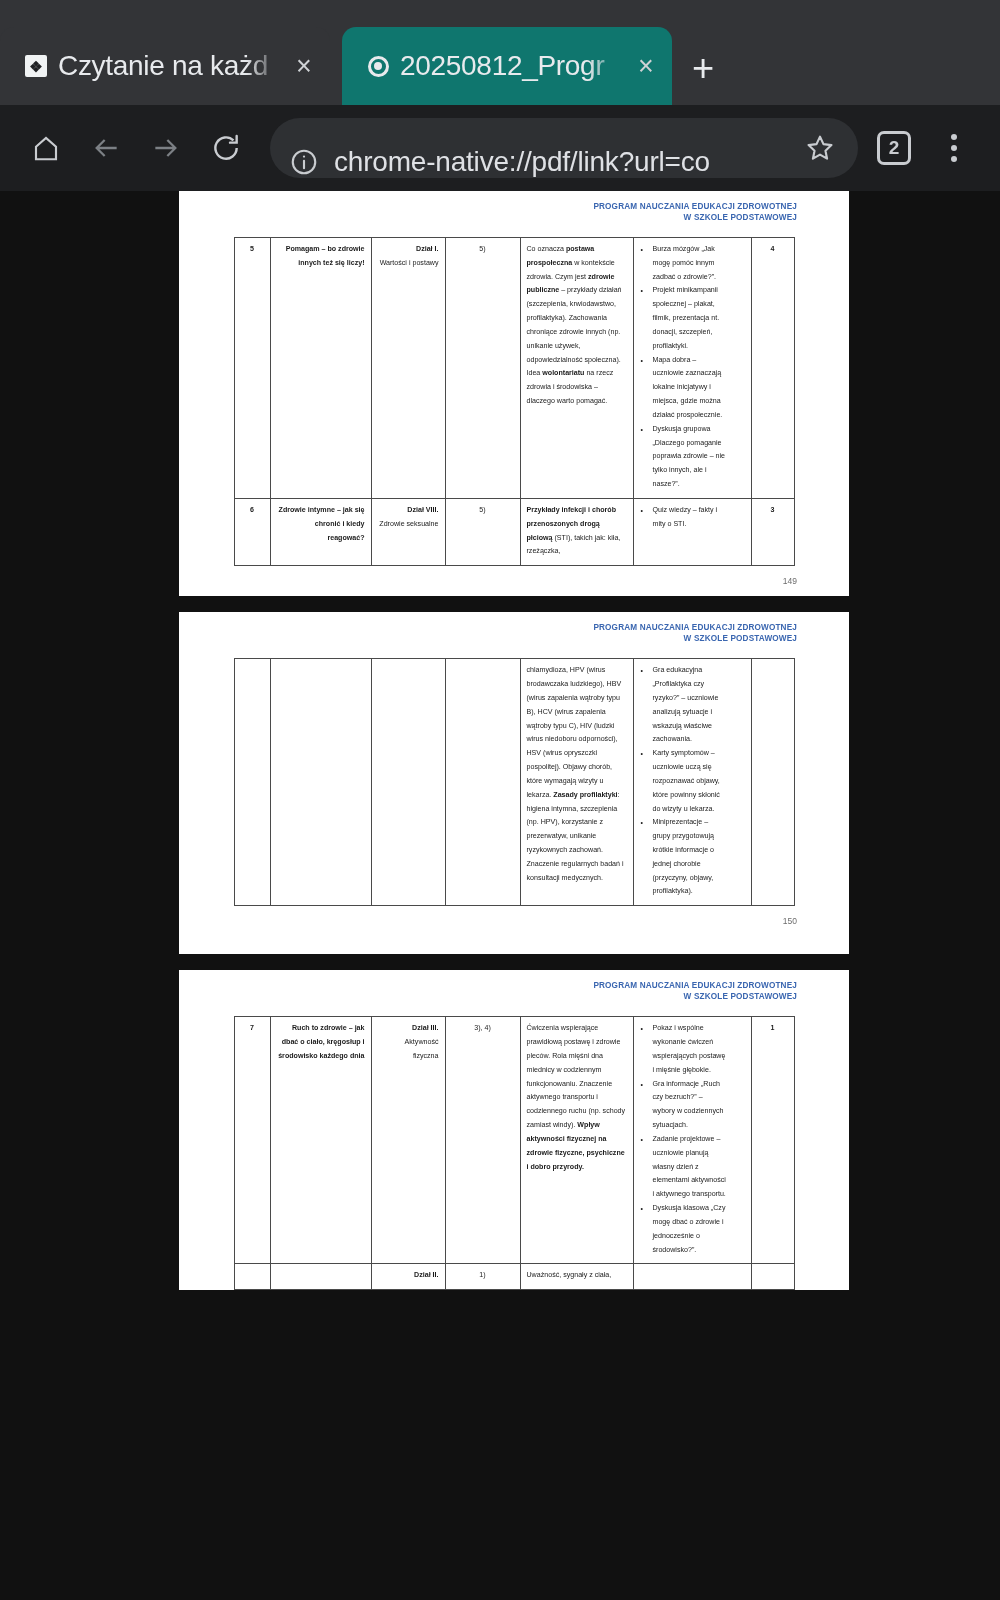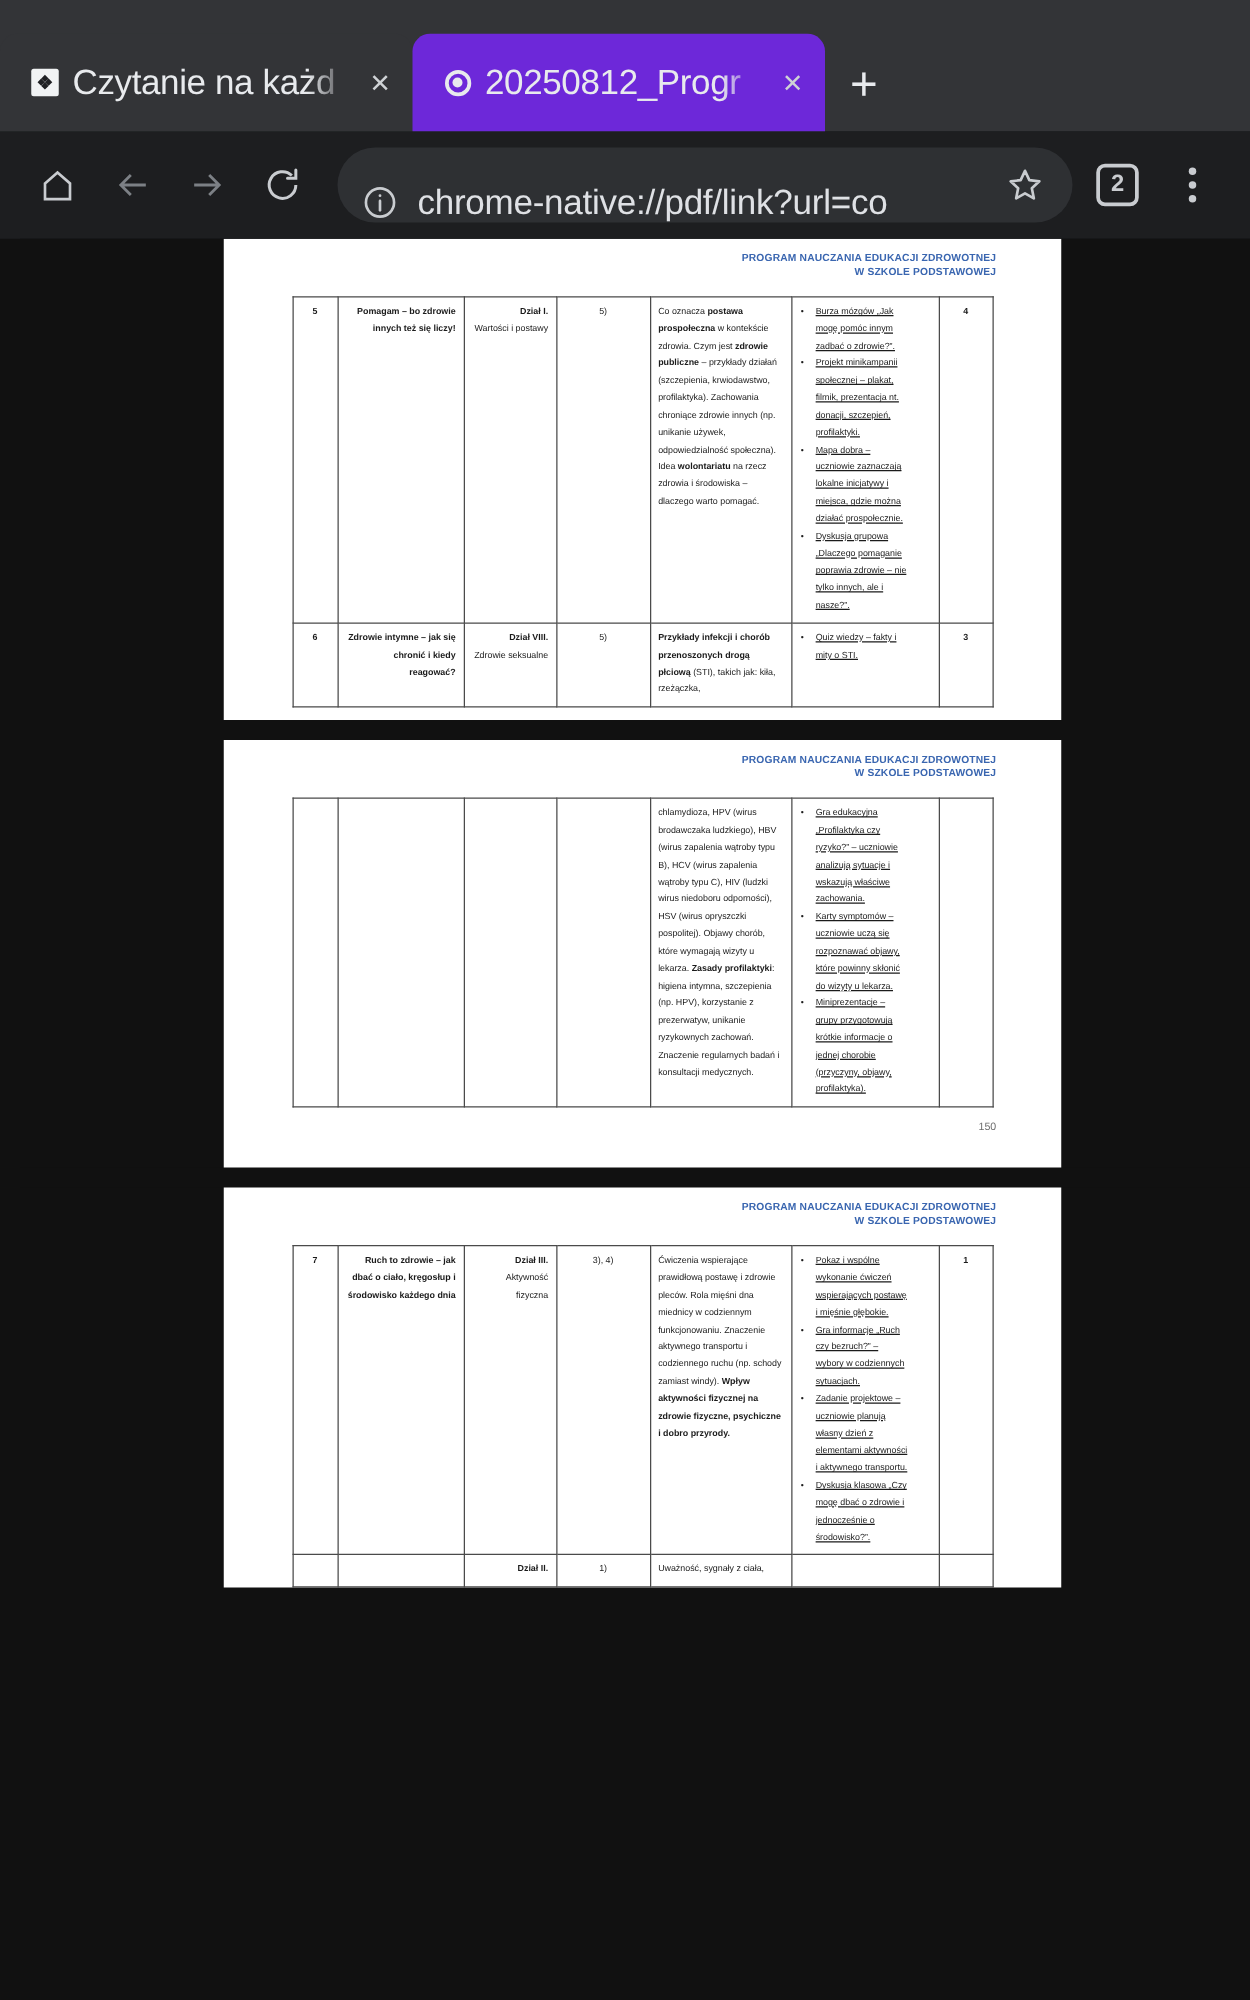--- a/index.html
+++ b/index.html
@@ -16,21 +16,21 @@
   #tabstrip {
     height: 105px; background: #333437;
     display: flex; align-items: flex-end; padding-left: 0; position: relative;
   }
   .tab {
     height: 78px; display: flex; align-items: center; gap: 10px;
     padding: 0 14px 0 24px; border-radius: 14px 14px 0 0;
     max-width: 370px; min-width: 330px; position: relative;
   }
   .tab.inactive { background: #333437; }
-  .tab.active { background: #6d28d9; }
+  .tab.active { background: #0f766e; margin-left: 12px; }
   .tab-favicon {
     width: 24px; height: 24px; flex: 0 0 24px;
     display: flex; align-items: center; justify-content: center;
     color: #e8eaed; font-size: 20px; line-height: 1;
   }
   .fav-box {
     width: 22px; height: 22px; background: #f1f3f4; color: #202124;
     display: flex; align-items: center; justify-content: center;
     font-size: 15px; font-weight: 700; border-radius: 2px;
   }
@@ -119,21 +119,21 @@
   td.c-dzial  { width: 74px; text-align: right; }
   td.c-req    { width: 75px; text-align: center; }
   td.c-content{ width: 113px; }
   td.c-methods{ width: 118px; }
   td.c-hours  { width: 43px; text-align: center; font-weight: 700; }
 
   td.v-mid  { vertical-align: middle; }
   .bold { font-weight: 700; }
   ul.acts { list-style: none; margin: 0; padding: 0; }
   ul.acts > li {
-    position: relative; padding-left: 13px; margin: 0 18px 0 0; text-decoration: underline;
+    position: relative; padding-left: 13px; margin: 0 18px 0 0;
   }
   ul.acts > li::before {
     content: "\2022"; position: absolute; left: 1px; top: 0;
     font-size: 7px; line-height: 1.95; color: #1b1b1b;
   }
 </style>
 </head>
 <body>
 
 <div id="browser">
@@ -246,20 +246,21 @@
           <td class="c-content"><span class="bold">Przykłady infekcji i chorób przenoszonych drogą płciową</span><span> (STI), takich jak: kiła, rzeżączka,</span></td>
           <td class="c-methods v-mid">
             <ul class="acts">
                   <li>Quiz wiedzy – fakty i mity o STI.</li>
                 </ul>
           </td>
           <td class="c-hours v-mid">3</td>
         </tr>
       </tbody>
         </table>
+      <div class="pg-footer">149</div>
     </div>
 
     <div class="page-gap"></div>
 
     <div class="pdf-page" style="padding-bottom:28px;">
       <div class="pg-header">
         <div>PROGRAM NAUCZANIA EDUKACJI ZDROWOTNEJ</div>
         <div>W SZKOLE PODSTAWOWEJ</div>
       </div>
       <table class="ptab">

